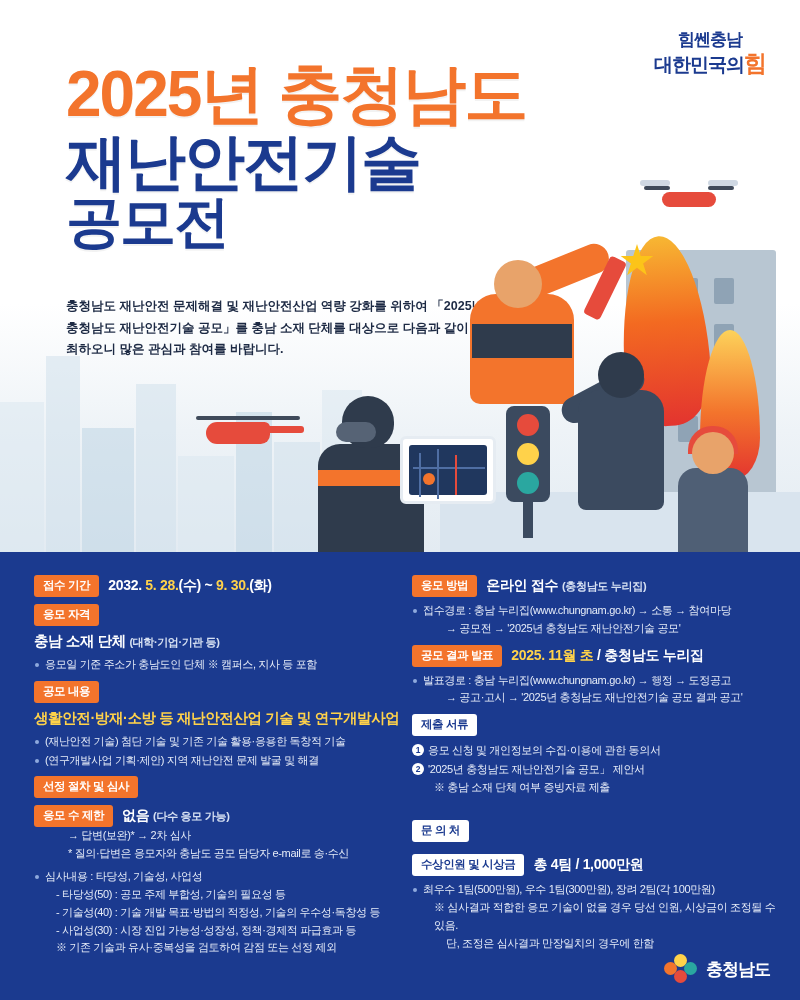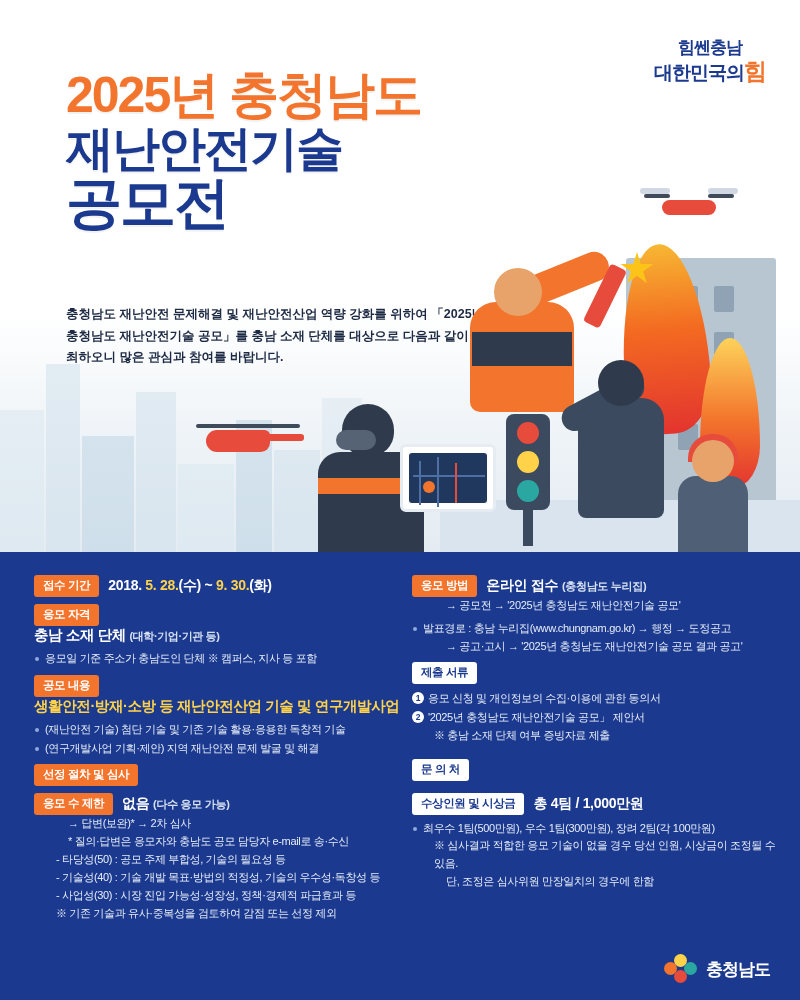--- a/index.html
+++ b/index.html
@@ -8,42 +8,42 @@
     font-family: "Liberation Sans", sans-serif;
     overflow: hidden;
   }
   #poster {
     position: relative;
     width: 800px; height: 1000px;
     background: #ffffff;
   }
   
   .top {
-    position: absolute; left: 0; top: 8px; width: 800px; height: 552px;
+    position: absolute; left: 0; top: 0; width: 800px; height: 552px;
     background: linear-gradient(180deg,#ffffff 0%,#ffffff 55%,#eef3f7 78%,#e3ebf2 100%);
     overflow: hidden;
   }
   
   .skyline { position: absolute; bottom: 0; left: 0; width: 420px; height: 240px; opacity: .5; }
   .bld { position: absolute; bottom: 0; background: #cfe0ec; }
   .bld.l { background: #bcd4e4; }
   .bld.d { background: #dbe8f1; }
 
   
   .headline { position: absolute; left: 66px; top: 62px; width: 470px; }
   .h-line {
     font-weight: 800;
     letter-spacing: -2px;
     line-height: 1.02;
     font-size: 52px;
     color: #1b3a8f;
     text-shadow: 0 2px 0 rgba(0,0,0,.05);
   }
-  .h1 { color: #f3742c; font-size: 50px; margin-bottom: 4px; }
-  .h2 { color: #1b3a8f; font-size: 48px; }
+  .h1 { color: #f3742c; font-size: 64px; margin-bottom: 4px; }
+  .h2 { color: #1b3a8f; font-size: 61px; }
   .h3 { color: #1b3a8f; font-size: 56px; }
   .lede {
     position: absolute; left: 66px; top: 296px; width: 420px;
     font-size: 12.5px; line-height: 1.72; color: #1d2a44; font-weight: 600;
   }
   
   .slogan {
     position: absolute; right: 34px; top: 30px; text-align: center;
     color: #1b3a8f; font-weight: 800; line-height: 1.18;
   }
@@ -151,21 +151,21 @@
     border-radius: 3px;
     letter-spacing: -.4px;
     white-space: nowrap;
   }
   .tag.white { background: #ffffff; color: #1b3a8f; }
   .tagrow .after {
     margin-left: 9px; font-size: 14px; font-weight: 800; color: #ffffff; letter-spacing: -.3px;
   }
   .tagrow .after .hl { color: #ffd24a; }
   .big {
-    font-size: 14.5px; font-weight: 800; margin-top: 0; letter-spacing: -.4px; color: #ffffff;
+    font-size: 14.5px; font-weight: 800; margin-top: 6px; letter-spacing: -.4px; color: #ffffff;
   }
   .big .sub { font-size: 11px; font-weight: 600; color: #d6e0f2; }
   .big .yellow { color: #ffd24a; }
   ul.bul { list-style: none; margin-top: 5px; }
   ul.bul > li {
     position: relative; padding-left: 11px; font-size: 11px; line-height: 1.62;
     color: #e6ecf8; font-weight: 500; letter-spacing: -.35px; margin-top: 1px;
   }
   ul.bul > li:before {
     content: ""; position: absolute; left: 1px; top: 7px; width: 4px; height: 4px;
@@ -309,21 +309,21 @@
   </div>
 
   <div class="bottom">
     <div class="cols">
 
       <div class="col-l">
 
         <div class="tagrow">
           <span class="tag">접수 기간</span>
           <span class="after">
-            <span>2018. </span><span class="hl">5. 28.</span><span>(수) ~ </span><span class="hl">9. 30.</span><span>(화)</span>
+            <span>2032. </span><span class="hl">5. 28.</span><span>(수) ~ </span><span class="hl">9. 30.</span><span>(화)</span>
           </span>
         </div>
 
         <div class="tagrow">
           <span class="tag">응모 자격</span>
         </div>
         <div class="big">
           <span>충남 소재 단체</span>
           <span class="sub">(대학·기업·기관 등)</span>
         </div>
@@ -348,70 +348,82 @@
 
         <div class="tagrow">
           <span class="tag">응모 수 제한</span>
           <span class="after">
             <span>없음</span>
             <span style="font-size:11px;font-weight:600;color:#d6e0f2;">(다수 응모 가능)</span>
           </span>
         </div>
         <div class="sub-l2">→ 답변(보완)* → 2차 심사</div>
         <div class="sub-l2">* 질의·답변은 응모자와 충남도 공모 담당자 e-mail로 송·수신</div>
+        <ul class="bul">
+          <li>심사내용 : 타당성, 기술성, 사업성</li>
+        </ul>
         <div class="sub-l">- 타당성(50) : 공모 주제 부합성, 기술의 필요성 등</div>
         <div class="sub-l">- 기술성(40) : 기술 개발 목표·방법의 적정성, 기술의 우수성·독창성 등</div>
         <div class="sub-l">- 사업성(30) : 시장 진입 가능성·성장성, 정책·경제적 파급효과 등</div>
         <div class="sub-l">※ 기존 기술과 유사·중복성을 검토하여 감점 또는 선정 제외</div>
       </div>
 
       <div class="col-r">
 
         <div class="tagrow">
           <span class="tag">응모 방법</span>
           <span class="after">
             <span>온라인 접수</span>
             <span style="font-size:11px;font-weight:600;color:#d6e0f2;">(충청남도 누리집)</span>
           </span>
         </div>
+        <ul class="bul">
+          <li>접수경로 : 충남 누리집(www.chungnam.go.kr) → 소통 → 참여마당</li>
+        </ul>
         <div class="sub-l2">→ 공모전 → '2025년 충청남도 재난안전기술 공모'</div>
 
+        <div class="tagrow">
+          <span class="tag">공모 결과 발표</span>
+          <span class="after">
+            <span class="hl">2025. 11월 초</span><span> / 충청남도 누리집</span>
+          </span>
+        </div>
         <ul class="bul">
           <li>발표경로 : 충남 누리집(www.chungnam.go.kr) → 행정 → 도정공고</li>
         </ul>
         <div class="sub-l2">→ 공고·고시 → '2025년 충청남도 재난안전기술 공모 결과 공고'</div>
 
         <div class="tagrow">
           <span class="tag white">제출 서류</span>
         </div>
         <div style="margin-top:5px;">
           <div class="numli">
             <span class="n">1</span>
             <span>응모 신청 및 개인정보의 수집·이용에 관한 동의서</span>
           </div>
           <div class="numli">
             <span class="n">2</span>
             <span>'2025년 충청남도 재난안전기술 공모」 제안서</span>
           </div>
         </div>
         <div class="sub-l">※ 충남 소재 단체 여부 증빙자료 제출</div>
 
-        <div class="tagrow" style="margin-top:14px;">
+        <div class="tagrow" style="margin-top:24px;">
           <span class="tag white">문 의 처</span>
         </div>
 
         <div class="tagrow" style="margin-top:12px;">
           <span class="tag white">수상인원 및 시상금</span>
           <span class="after award-line">총 4팀 / 1,000만원</span>
         </div>
         <ul class="bul">
           <li>최우수 1팀(500만원), 우수 1팀(300만원), 장려 2팀(각 100만원)</li>
         </ul>
         <div class="sub-l">※ 심사결과 적합한 응모 기술이 없을 경우 당선 인원, 시상금이 조정될 수 있음.</div>
-        <div class="sub-l2">단, 조정은 심사위원 만장일치의 경우에 한함</div>
+        <div class="sub-l2">단, 조정은 심사결과 만장일치의 경우에 한함</div>
       </div>
 
       <div class="logo">
         <div class="logo-mark">
           <i style="left:0;top:8px;background:#f3742c;"></i>
           <i style="left:10px;top:0;background:#ffd24a;"></i>
           <i style="left:20px;top:8px;background:#2aa7a0;"></i>
           <i style="left:10px;top:16px;background:#e64b3c;"></i>
         </div>
         <div class="logo-text">충청남도</div>

